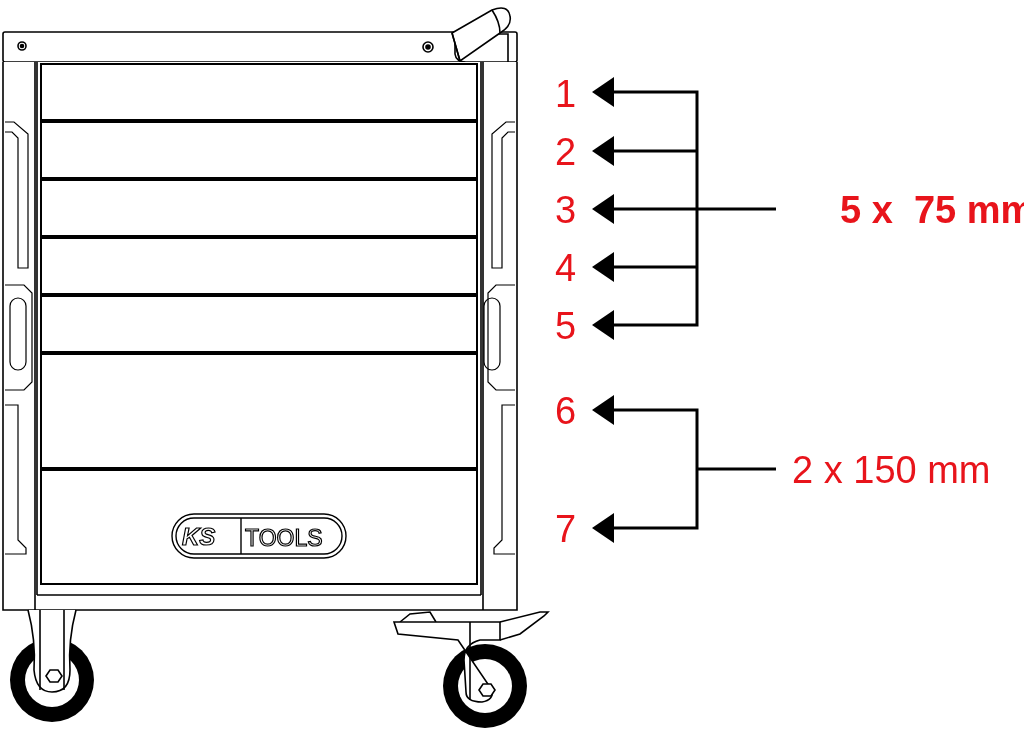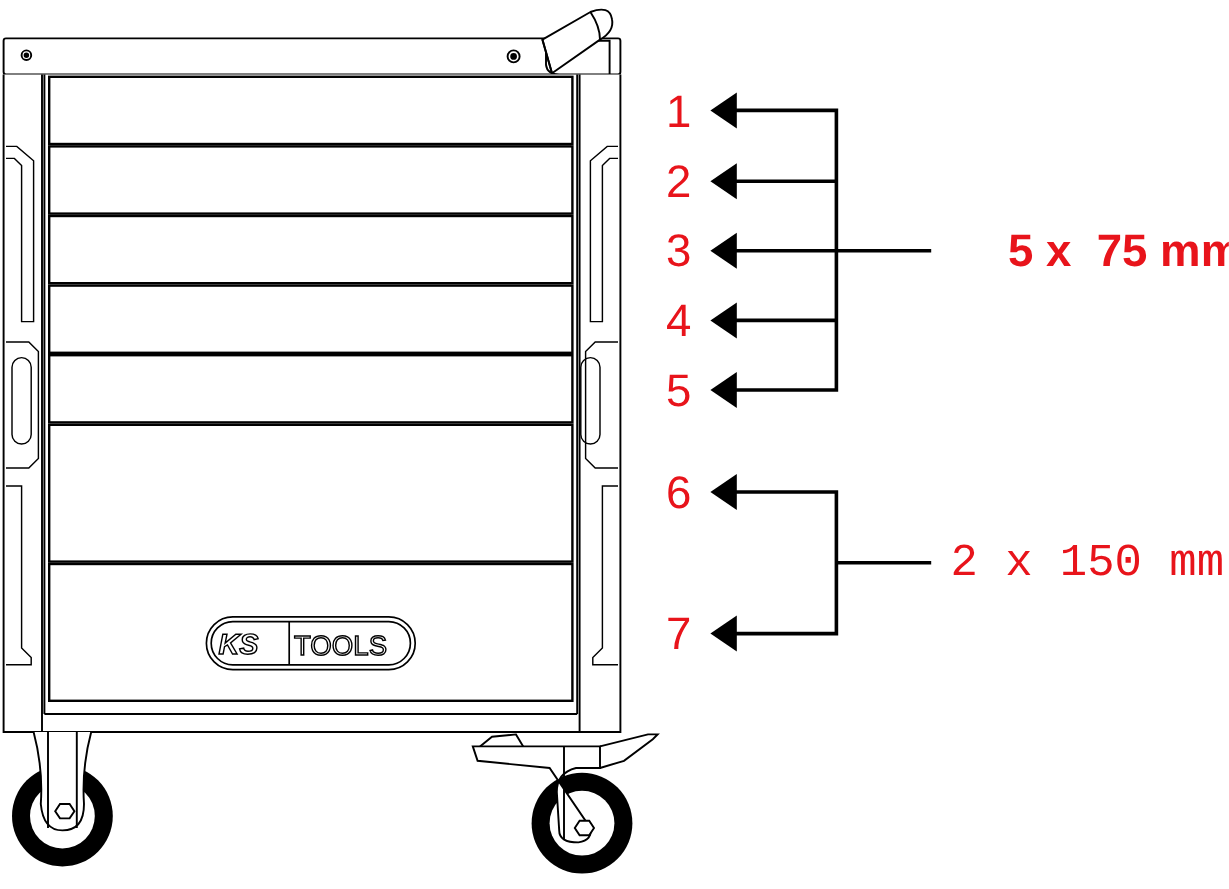--- a/index.html
+++ b/index.html
@@ -116,14 +116,14 @@
   <span class="lbl num" style="left:555px; top:75px;">1</span>
   <span class="lbl num" style="left:555px; top:133px;">2</span>
   <span class="lbl num" style="left:555px; top:191px;">3</span>
   <span class="lbl num" style="left:555px; top:249px;">4</span>
   <span class="lbl num" style="left:555px; top:307px;">5</span>
   <span class="lbl num" style="left:555px; top:392px;">6</span>
   <span class="lbl num" style="left:555px; top:510px;">7</span>
 
   
   <span class="lbl dim" style="left:840px; top:191px; white-space:pre;font-weight:bold;">5 x  75 mm</span>
-  <span class="lbl dim" style="left:792px; top:451px; white-space:pre;font-family:Liberation Mono, monospace;">2 x 150 mm</span>
+  <span class="lbl dim" style="left:792px; top:451px; white-space:pre;">2 x 150 mm</span>
 </div>
 
 </body></html>

